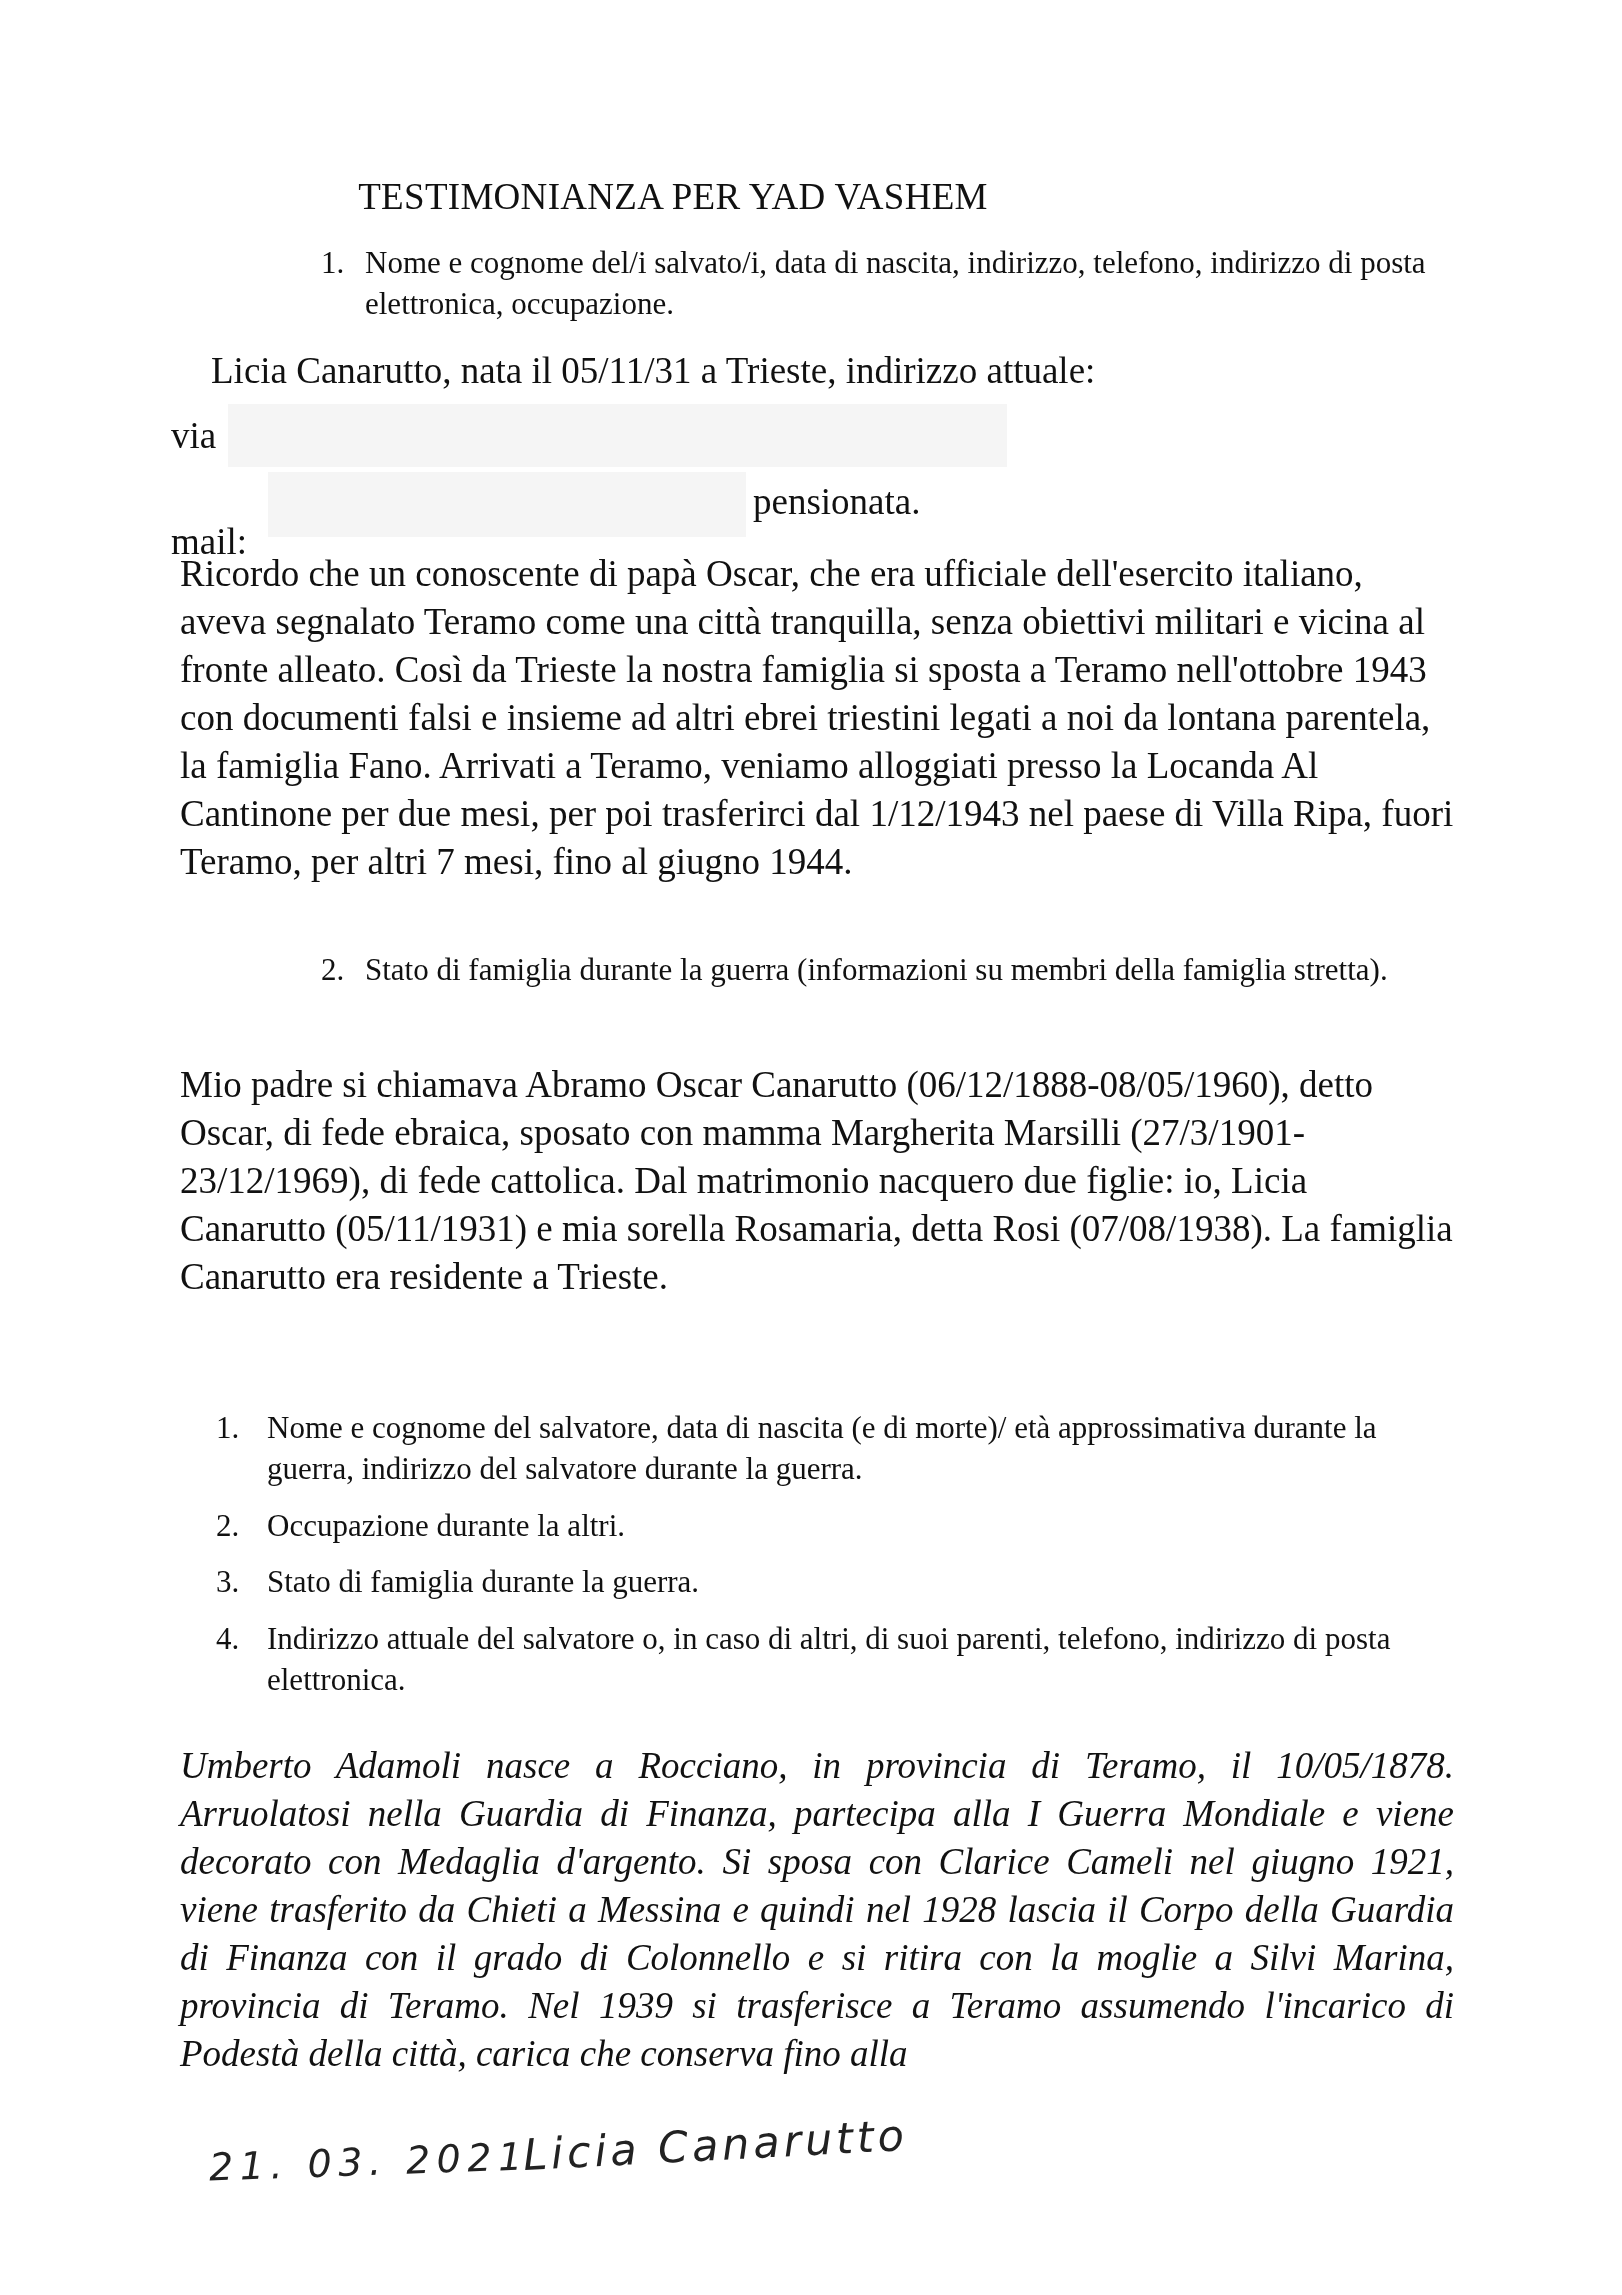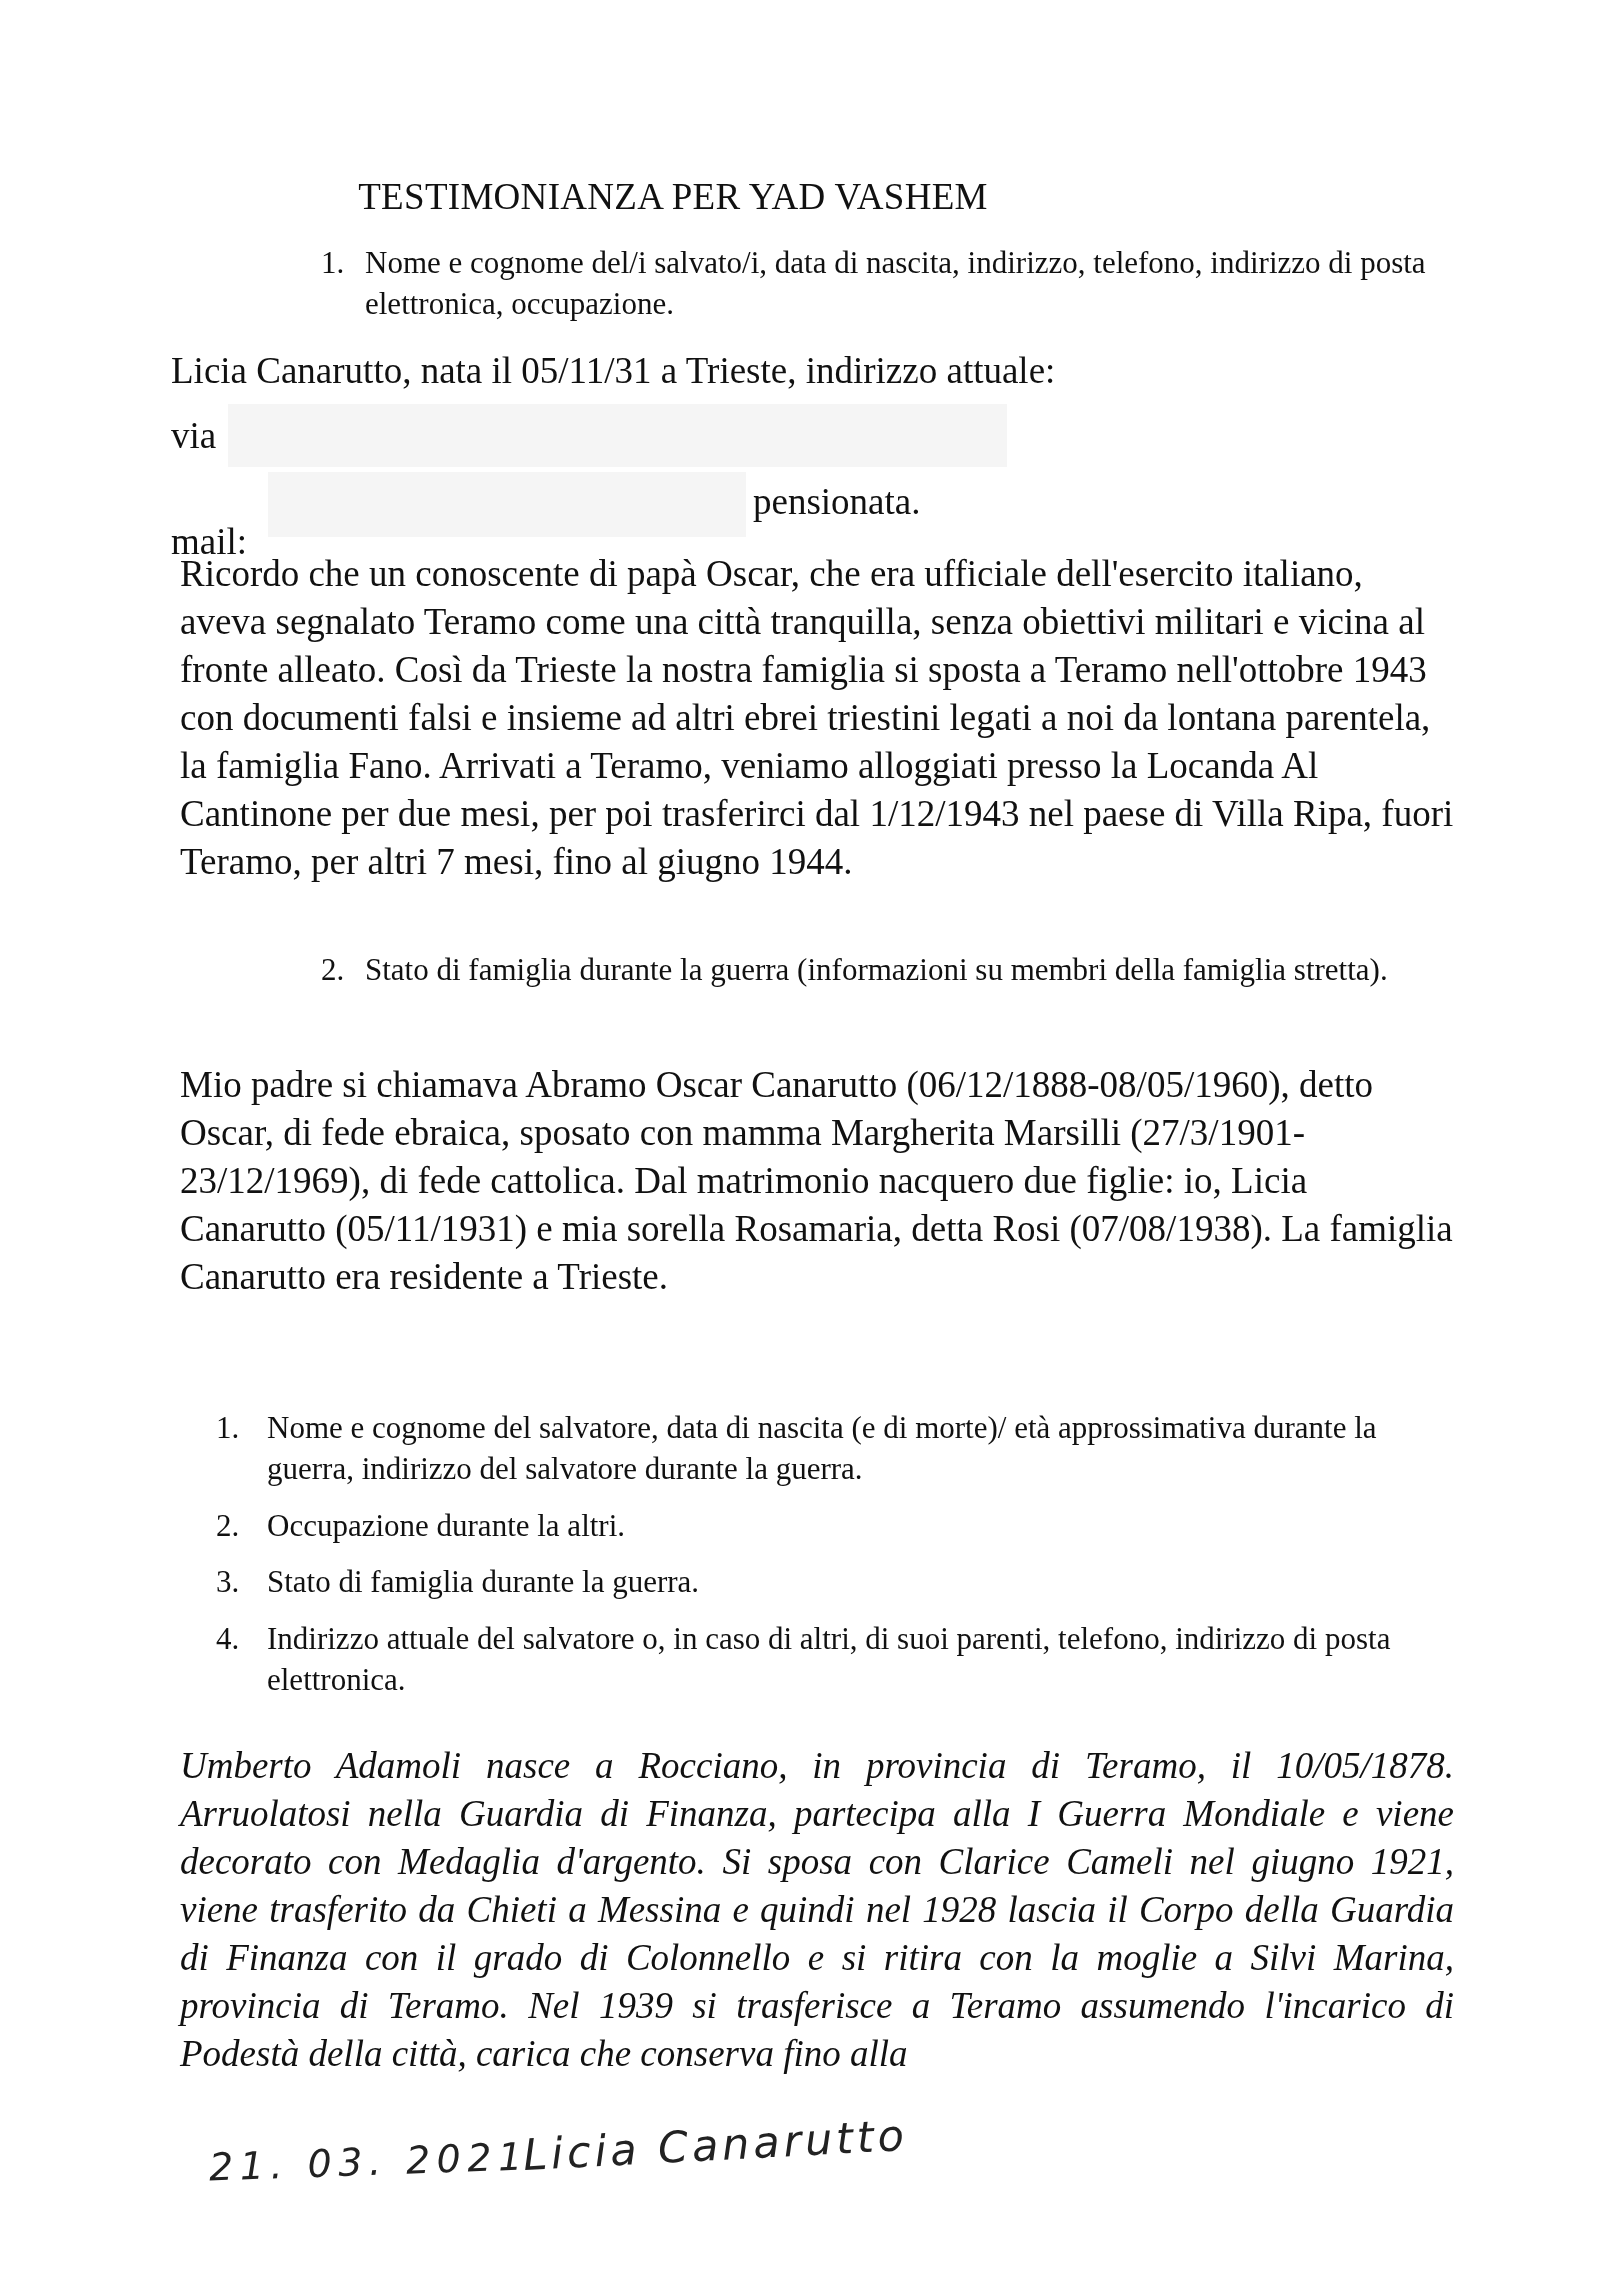--- a/index.html
+++ b/index.html
@@ -19,21 +19,21 @@
 </head>
 <body>
 
 <div class="abs title">TESTIMONIANZA PER YAD VASHEM</div>
 
 <div class="abs q" style="top:242px; left:321px; width:1112px;">
   <span class="num">1.</span>
   <span class="txt" style="padding-left:44px;">Nome e cognome del/i salvato/i, data di nascita, indirizzo, telefono, indirizzo di posta elettronica, occupazione.</span>
 </div>
 
-<div class="abs body" style="top:347px;">Licia Canarutto, nata il 05/11/31 a Trieste, indirizzo attuale:</div>
+<div class="abs body" style="top:347px;margin-left:40px;">Licia Canarutto, nata il 05/11/31 a Trieste, indirizzo attuale:</div>
 
 <div class="abs body" style="top:412px;">
   <span>via</span>
 </div>
 <div class="redact" style="left:228px; top:404px; width:779px; height:63px;"></div>
 
 <div class="abs body" style="top:478px;margin-top:40px;">
   <span>mail:</span>
 </div>
 <div class="redact" style="left:268px; top:472px; width:478px; height:65px;"></div>

